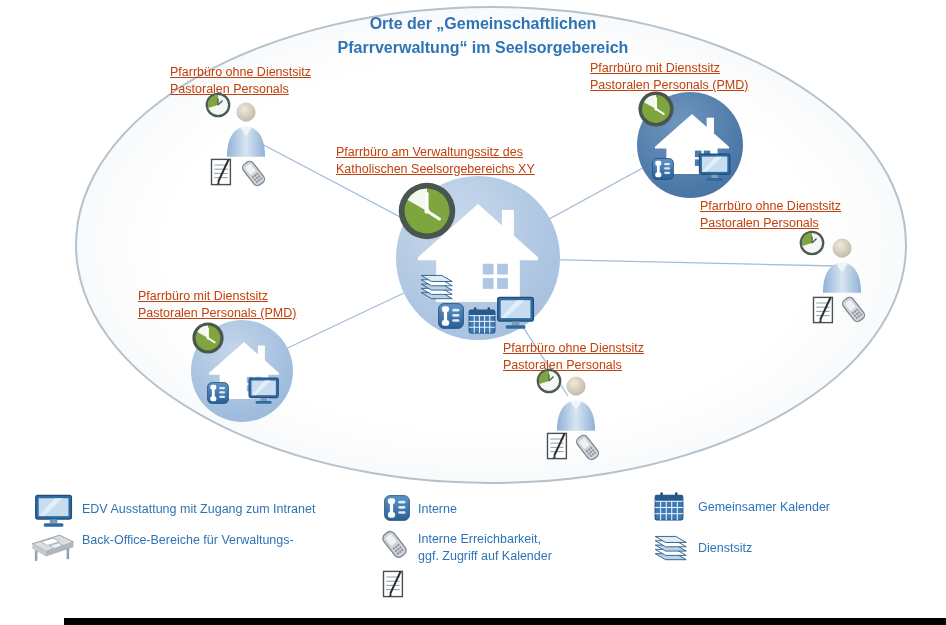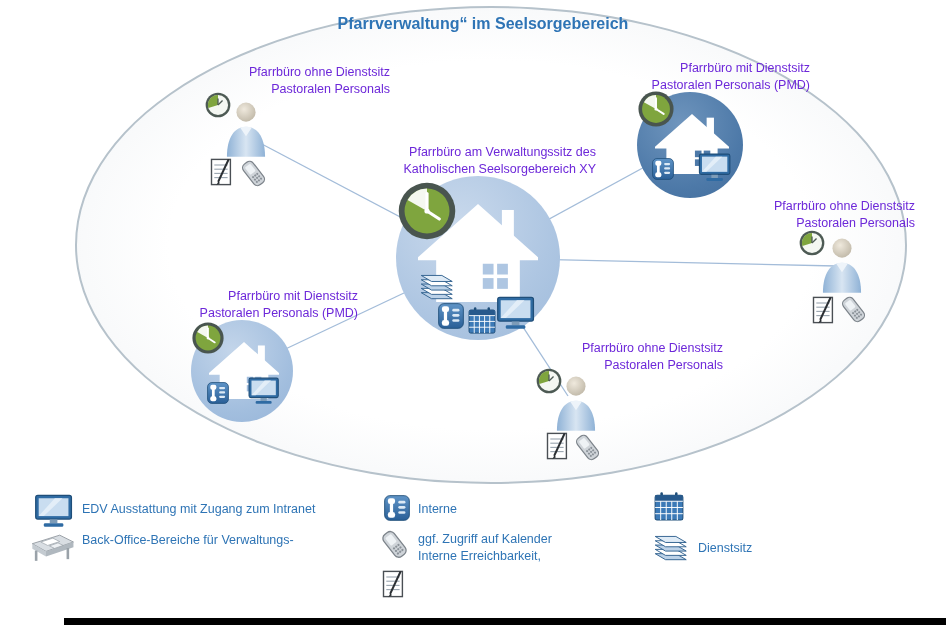--- a/index.html
+++ b/index.html
@@ -9,21 +9,21 @@
   .ellipse { position:absolute; left:75px; top:6px; width:832px; height:478px;
              border:2px solid #b6c2cb; border-radius:50%;
              background:radial-gradient(ellipse at center, #ffffff 55%, #f3f5f7 84%, #e9edf1 100%); }
 
   .links { position:absolute; left:0; top:0; pointer-events:none; }
   .links line { stroke:#a3bcd9; stroke-width:1.3; }
 
   .title { position:absolute; left:233px; top:12px; width:500px; text-align:center;
            color:#2e74b5; font-weight:bold; font-size:16px; line-height:1.5; }
 
-  .node-label { position:absolute; text-align:right; color:#6d28d9; font-size:12.5px; line-height:1.32; }
+  .node-label { position:absolute; text-align:left; color:#c2410c; font-size:12.5px; line-height:1.32;text-decoration:underline; }
 
   .circle { position:absolute; border-radius:50%; }
   .icon { position:absolute; display:block; }
   .legend { position:absolute; left:0; top:486px; width:856px; height:139px; }
   .legend-text { position:absolute; color:#2e74b5; font-size:12.5px; line-height:1.35; text-align:left; }
   .bottom-bar { position:absolute; left:64px; top:618px; width:882px; height:7px; background:#000000; }
 </style>
 </head>
 <body>
 
@@ -172,26 +172,27 @@
 
   <svg class="links" width="946" height="625">
     <line x1="478" y1="258" x2="258" y2="142"></line>
     <line x1="478" y1="258" x2="672" y2="152"></line>
     <line x1="478" y1="258" x2="836" y2="266"></line>
     <line x1="478" y1="258" x2="258" y2="362"></line>
     <line x1="478" y1="258" x2="568" y2="396"></line>
   </svg>
 
   <div class="title">
+    <div>Orte der „Gemeinschaftlichen</div>
     <div>Pfarrverwaltung“ im Seelsorgebereich</div>
   </div>
 
   <div class="node-label" style="left:336px;top:144px;width:260px">
     <div>Pfarrbüro am Verwaltungssitz des</div>
-    <div>Katholischen Seelsorgebereich XY</div>
+    <div>Katholischen Seelsorgebereichs XY</div>
   </div>
   <div class="circle" style="left:396px;top:176px;width:164px;height:164px;background:radial-gradient(circle at 38% 30%, #c9d9ec, #aec6e2 60%, #9fbbdb)">
     <svg class="icon" style="left:22px;top:28px;width:120px;height:98px">
         <use href="#sym-house" width="100%" height="100%" style="--bg:#aec6e2"></use>
       </svg>
   </div>
   <svg class="icon" style="left:398px;top:182px;width:58px;height:58px">
       <use href="#sym-pieclock" width="100%" height="100%"></use>
     </svg>
   <svg class="icon" style="left:414px;top:272px;width:42px;height:31px">
@@ -311,31 +312,32 @@
 
     <svg class="icon" style="left:384px;top:9px;width:26px;height:26px">
         <use href="#sym-telephone" width="100%" height="100%"></use>
       </svg>
     <div class="legend-text" style="left:418px;top:15px;width:220px">Interne</div>
 
     <svg class="icon" style="left:378px;top:42px;width:34px;height:34px">
         <use href="#sym-phone" width="100%" height="100%"></use>
       </svg>
     <div class="legend-text" style="left:418px;top:45px;width:220px">
+      <div>Interne Erreichbarkeit,</div>
       <div>ggf. Zugriff auf Kalender</div>
-      <div>Interne Erreichbarkeit,</div>
     </div>
 
     <svg class="icon" style="left:382px;top:84px;width:24px;height:28px">
         <use href="#sym-note" width="100%" height="100%"></use>
       </svg>
 
     <svg class="icon" style="left:654px;top:6px;width:30px;height:29px">
         <use href="#sym-calendar" width="100%" height="100%"></use>
       </svg>
+    <div class="legend-text" style="left:698px;top:13px;width:220px">Gemeinsamer Kalender</div>
 
     <svg class="icon" style="left:648px;top:47px;width:42px;height:31px">
         <use href="#sym-papers" width="100%" height="100%"></use>
       </svg>
     <div class="legend-text" style="left:698px;top:54px;width:220px">Dienstsitz</div>
   </div>
 
   <div class="bottom-bar"></div>
 </div>
 

